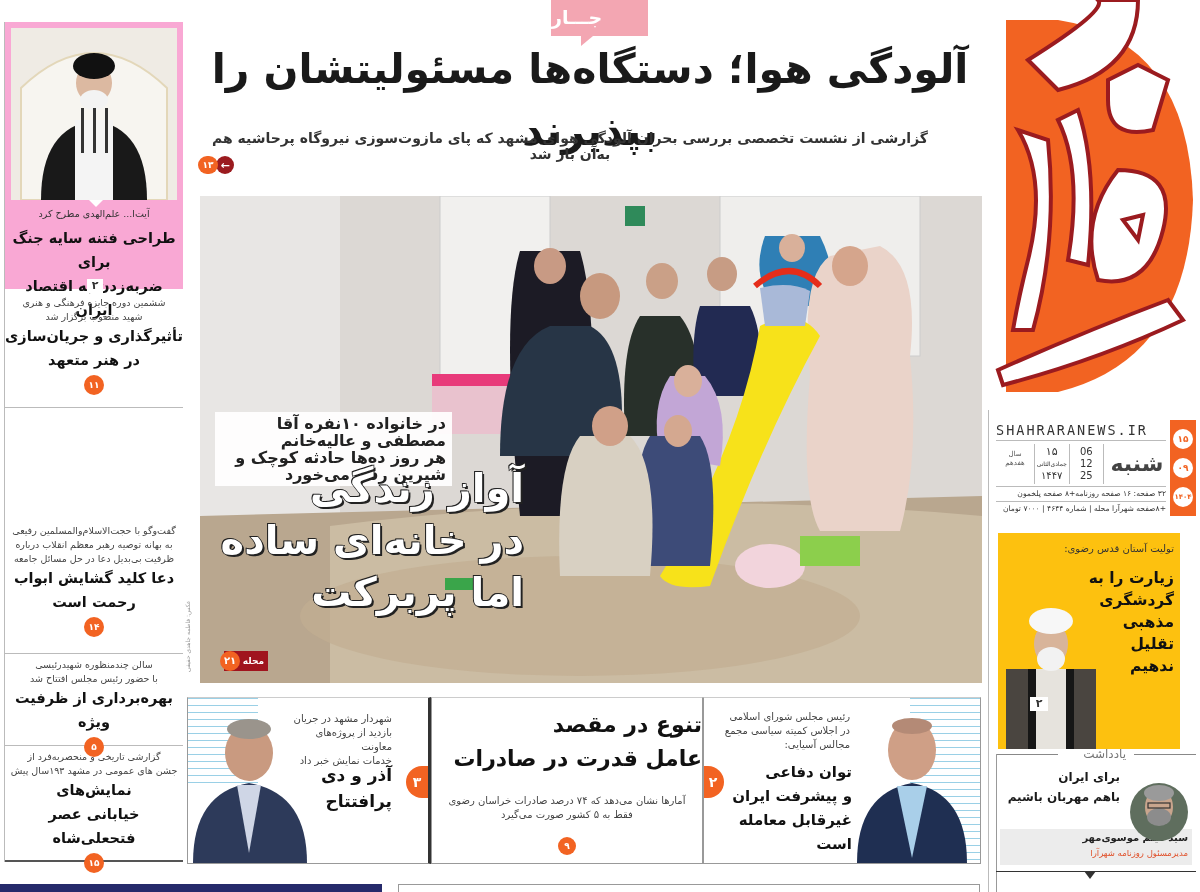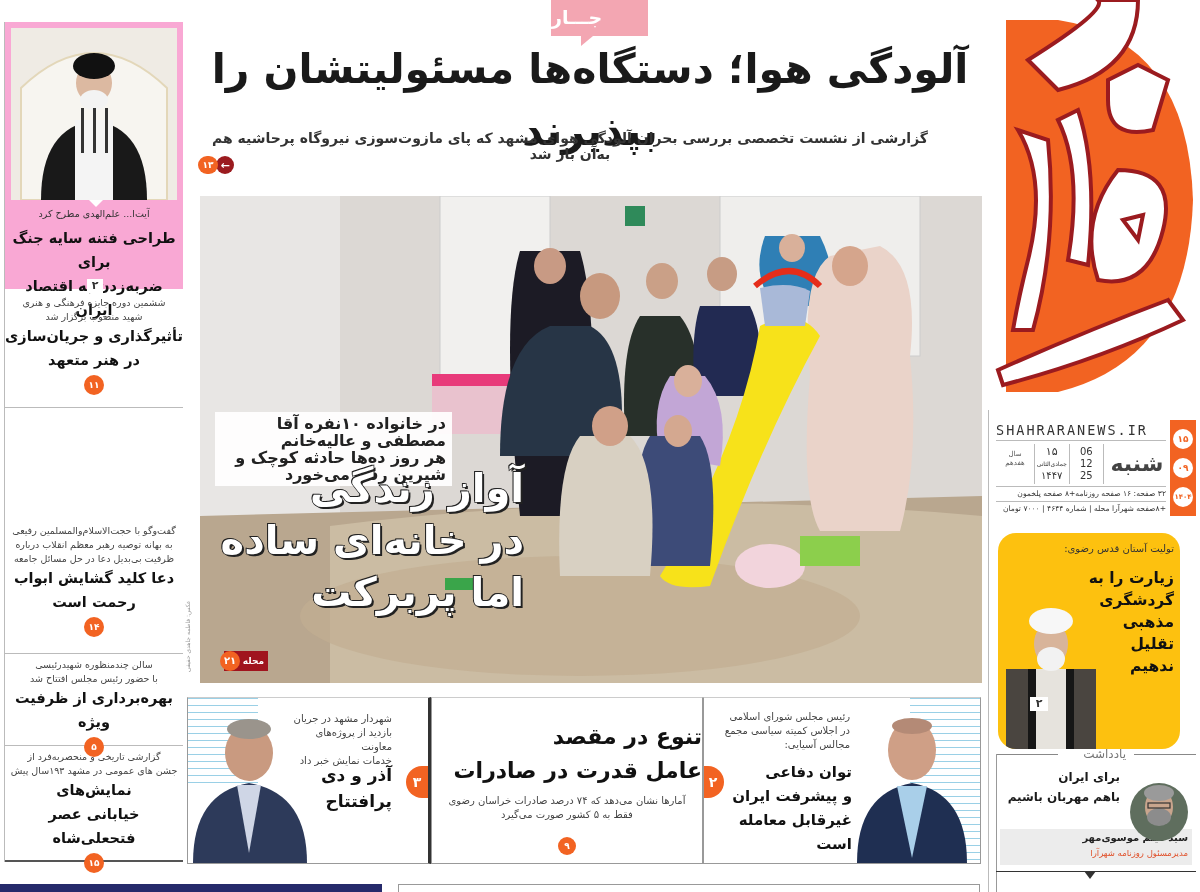--- a/index.html
+++ b/index.html
@@ -17,21 +17,21 @@
   .issue-badges { position: absolute; right: 0; top: 0; width: 26px; height: 96px; background: #f26322; display: flex; flex-direction: column; justify-content: space-around; align-items: center; padding: 4px 0; }
   .issue-badge { width: 20px; height: 20px; border-radius: 50%; background: #fff; color: #f26322; font-size: 9px; font-weight: bold; display: flex; align-items: center; justify-content: center; direction: ltr; }
   .issue-site { position: absolute; right: 30px; top: 2px; width: 170px; font-family: "DejaVu Sans Mono", monospace; font-size: 13.5px; letter-spacing: 2px; color: #333; direction: ltr; text-align: left; border-bottom: 1px solid #bbb; padding-bottom: 2px; }
   .issue-day { position: absolute; right: 30px; top: 24px; width: 58px; height: 40px; font-size: 22px; font-weight: bold; color: #444; text-align: center; line-height: 40px; }
   .issue-dates { position: absolute; right: 92px; top: 24px; width: 70px; height: 40px; display: flex; border-left: 1px solid #bbb; border-right: 1px solid #bbb; }
   .issue-dates .col { flex: 1; font-size: 10px; color: #333; text-align: center; line-height: 12px; padding-top: 2px; direction: ltr; }
   .issue-year-label { position: absolute; right: 166px; top: 30px; width: 30px; font-size: 7px; color: #555; text-align: center; line-height: 9px; }
   .issue-line { position: absolute; right: 30px; width: 170px; font-size: 7.6px; color: #333; white-space: nowrap; overflow: hidden; border-top: 1px solid #bbb; padding-top: 2px; }
 
   
-  #right-feature { left: 998px; top: 533px; width: 182px; height: 216px; background: #fdc10f; overflow: hidden; border-radius: 18px; }
+  #right-feature { left: 998px; top: 533px; width: 182px; height: 216px; background: #fdc10f; overflow: hidden; }
   #right-feature .kicker { position: absolute; right: 6px; top: 10px; font-size: 10px; color: #333; }
   #right-feature .title { position: absolute; right: 6px; top: 34px; width: 90px; font-size: 15.5px; font-weight: bold; line-height: 22px; color: #111; }
   #right-feature .person { position: absolute; left: 8px; bottom: 0; width: 90px; height: 150px; }
   #right-feature-page { left: 1030px; top: 697px; width: 18px; height: 14px; font-size: 11px; font-weight: bold; color: #333; text-align: center; background: #fff; }
 
   
   #editorial { left: 996px; top: 747px; width: 200px; height: 145px; }
   .ed-label-line { position: absolute; top: 7px; height: 1px; background: #888; }
   .ed-label { position: absolute; top: 0; left: 70px; width: 60px; font-size: 12px; color: #777; }
   .ed-frame { position: absolute; right: 0; left: 0; top: 7px; bottom: 0; border-left: 1px solid #999; }
@@ -248,21 +248,21 @@
   </div>
   <div class="bs-title" style="right:128px;top:62px;width:146px;font-size:15px;line-height:24px">
     <div>توان دفاعی</div>
     <div>و پیشرفت ایران</div>
     <div>غیرقابل معامله است</div>
   </div>
   <div class="side-num" style="left:-2px;top:68px;border-radius:0 16px 16px 0">۲</div>
 </div>
 
 <div class="bottom-story" style="left:431px;width:272px">
-  <div class="bs-title center" style="left:0;right:0;top:22px;font-size:22px;line-height:34px">
+  <div class="bs-title center" style="left:0;right:0;top:10px;font-size:22px;line-height:34px">
     <div>تنوع در مقصد</div>
     <div>عامل قدرت در صادرات</div>
   </div>
   <div class="bs-kicker center" style="left:0;right:0;top:96px;text-align:center">
     <div>آمارها نشان می‌دهد که ۷۴ درصد صادرات خراسان رضوی</div>
     <div>فقط به ۵ کشور صورت می‌گیرد</div>
   </div>
   <div class="page-circle" style="position:absolute;left:126px;top:139px;width:18px;height:18px;background:#f26322;font-size:9px">۹</div>
 </div>
 

